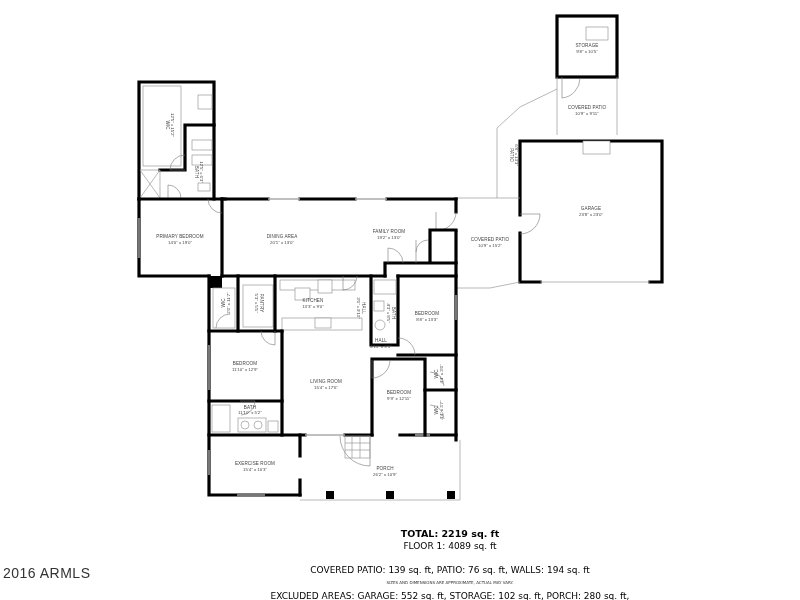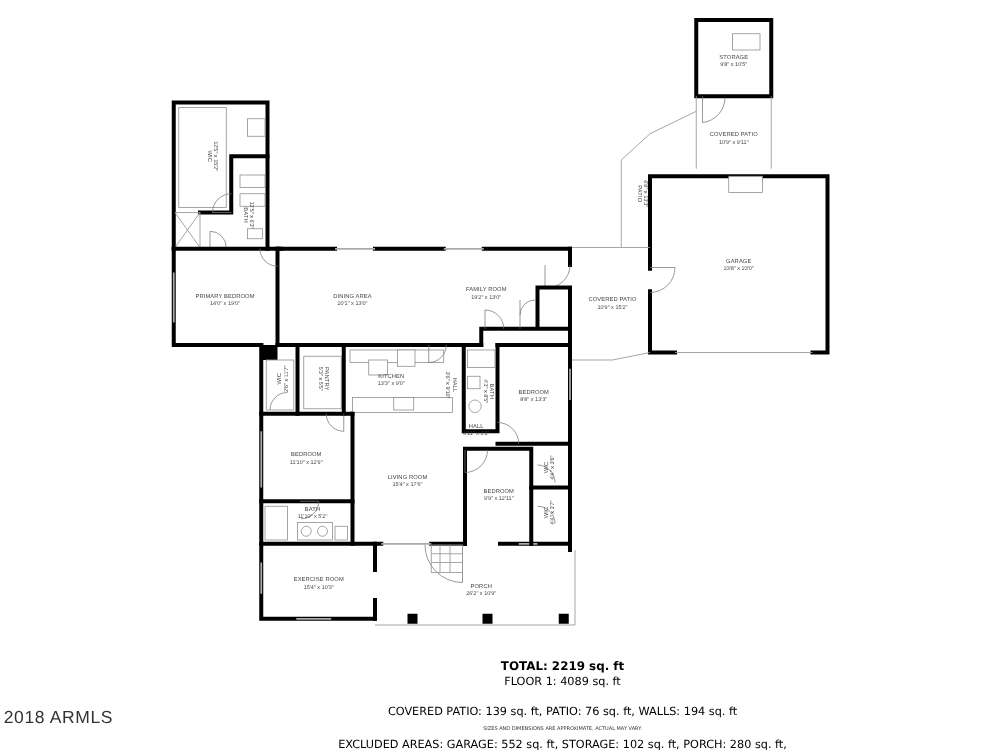--- a/index.html
+++ b/index.html
@@ -225,13 +225,13 @@
     <text class="room-name" x="385" y="470">PORCH</text>
     <text class="room-dim" x="385" y="476">26'2" x 10'9"</text>
   </g>
 </svg>
 
 <div class="summary s-total">TOTAL: 2219 sq. ft</div>
 <div class="summary s-floor">FLOOR 1: 4089 sq. ft</div>
 <div class="summary s-excl">EXCLUDED AREAS: GARAGE: 552 sq. ft, STORAGE: 102 sq. ft, PORCH: 280 sq. ft,</div>
 <div class="summary s-cov">COVERED PATIO: 139 sq. ft, PATIO: 76 sq. ft, WALLS: 194 sq. ft</div>
 <div class="summary s-note">SIZES AND DIMENSIONS ARE APPROXIMATE, ACTUAL MAY VARY.</div>
-<div class="watermark">2018 ARMLS</div>
+<div class="watermark">2016 ARMLS</div>
 
 </body></html>

